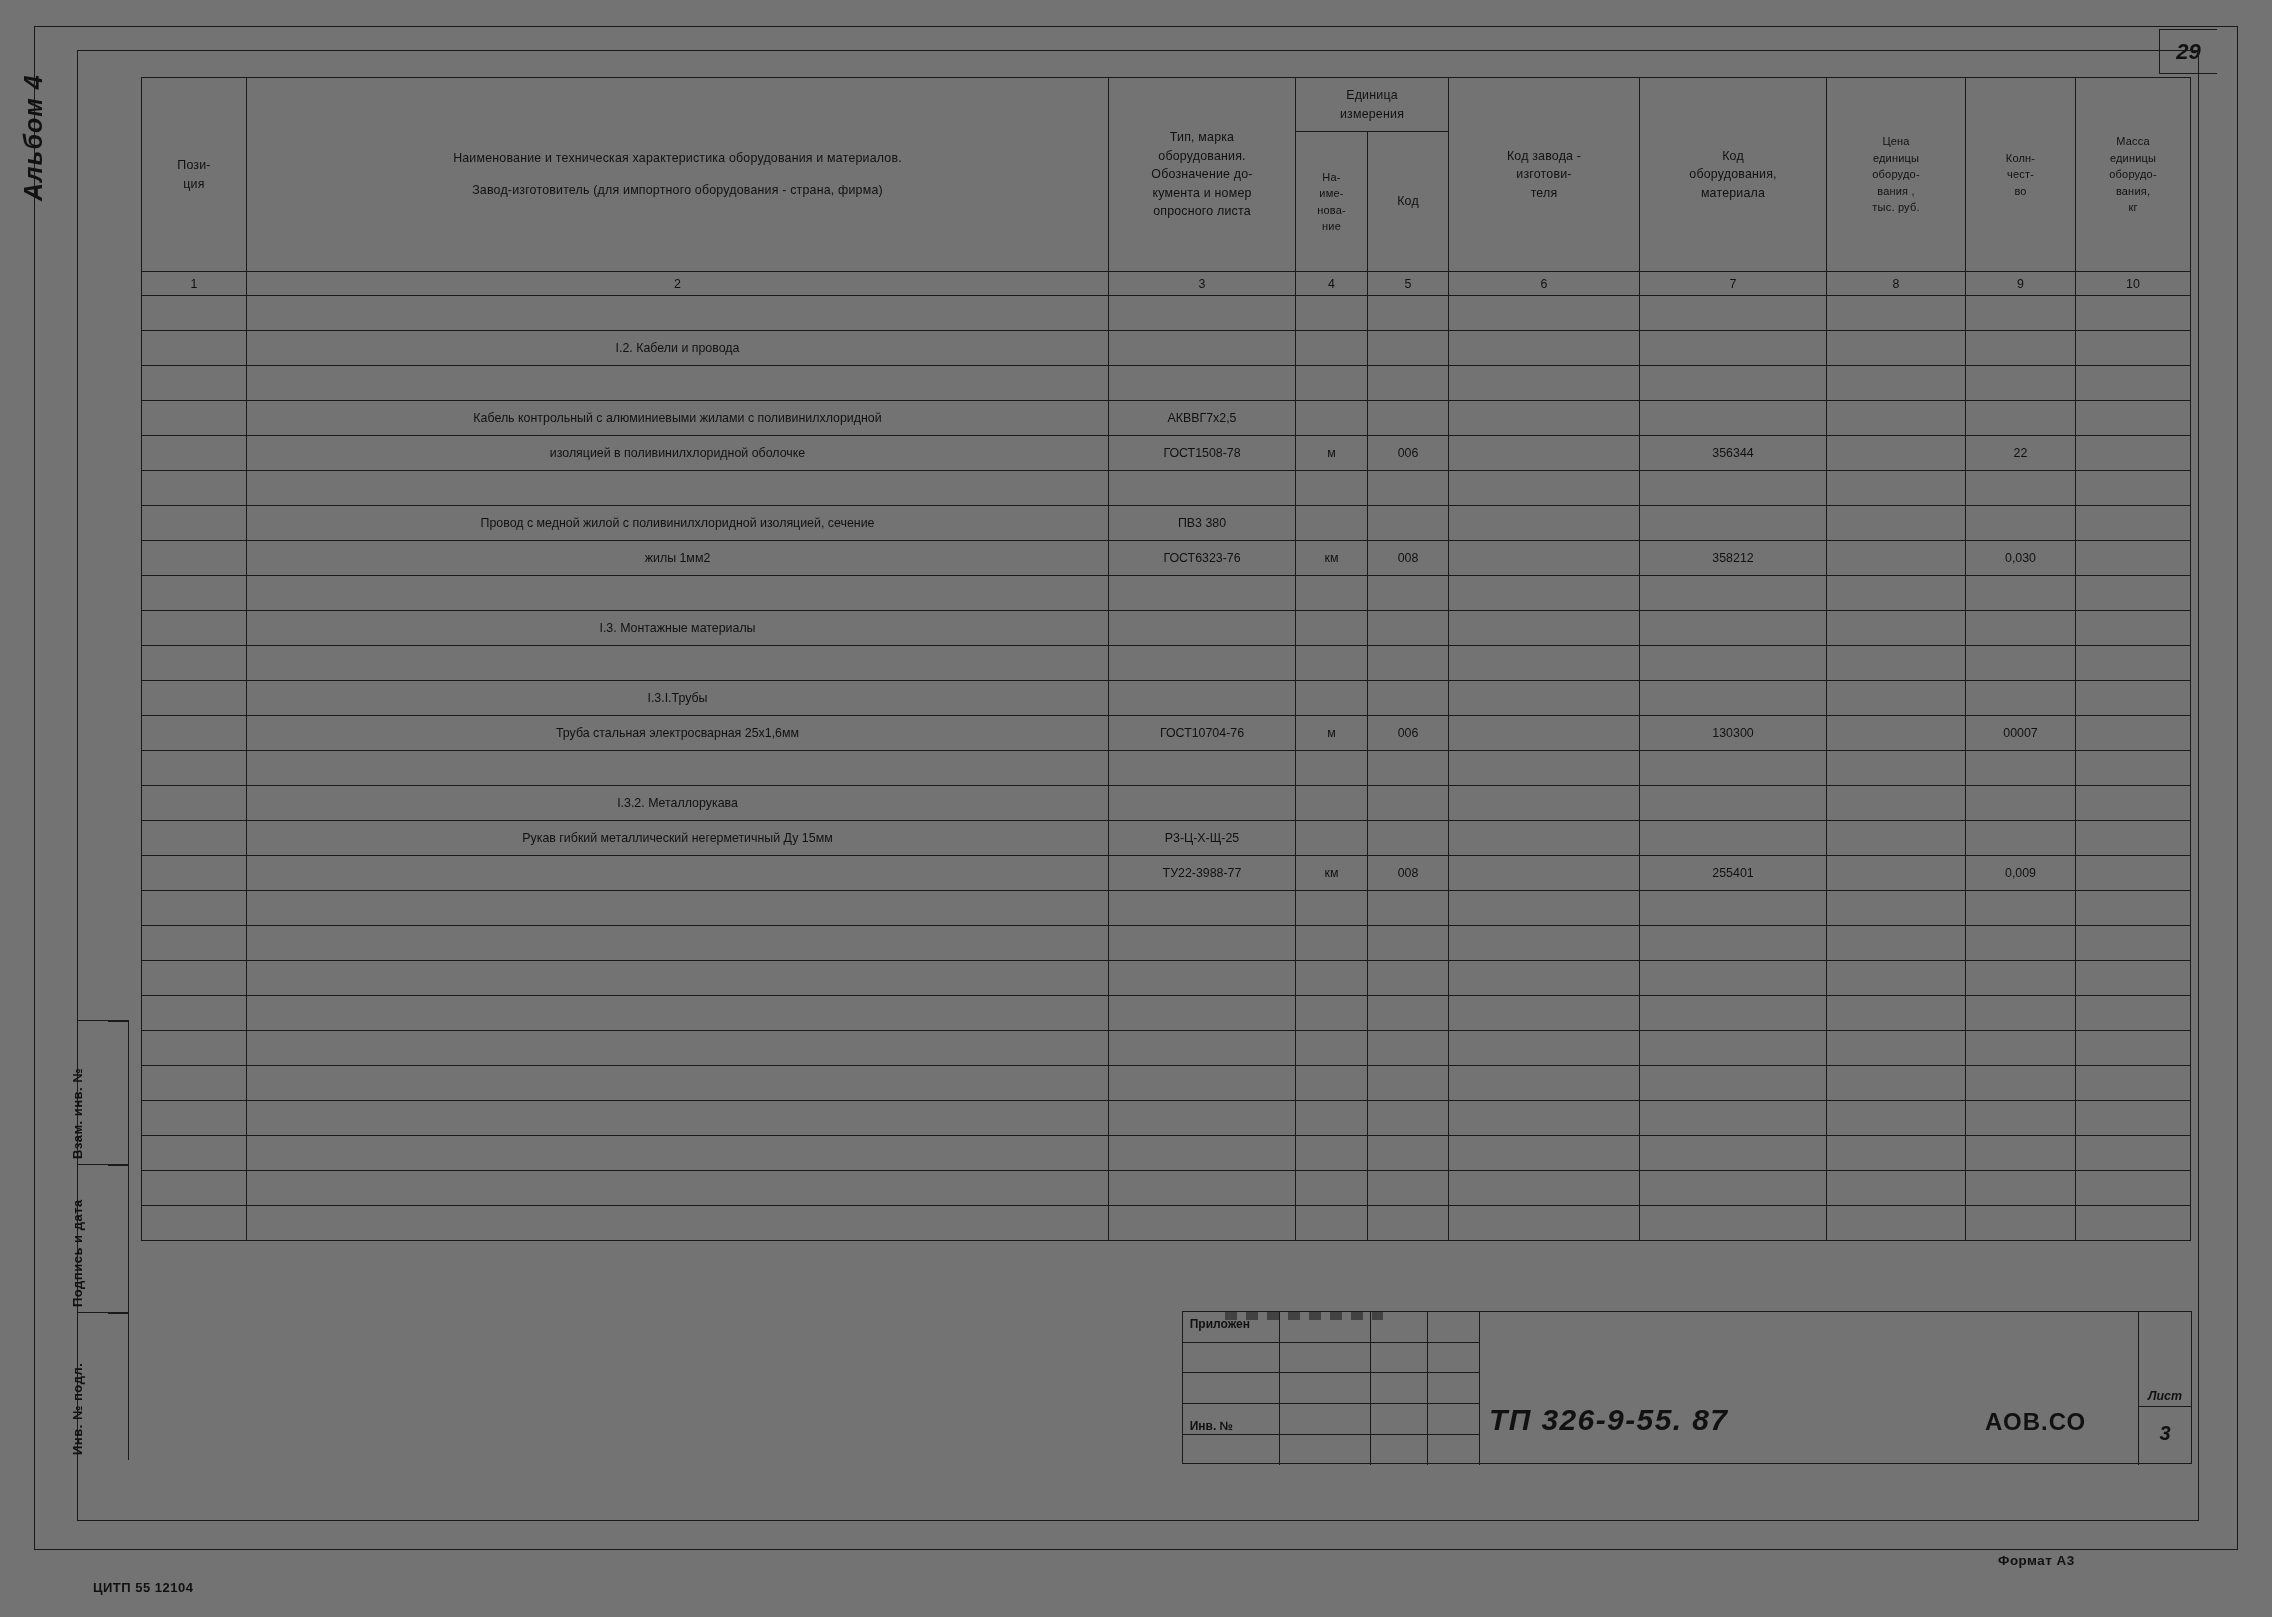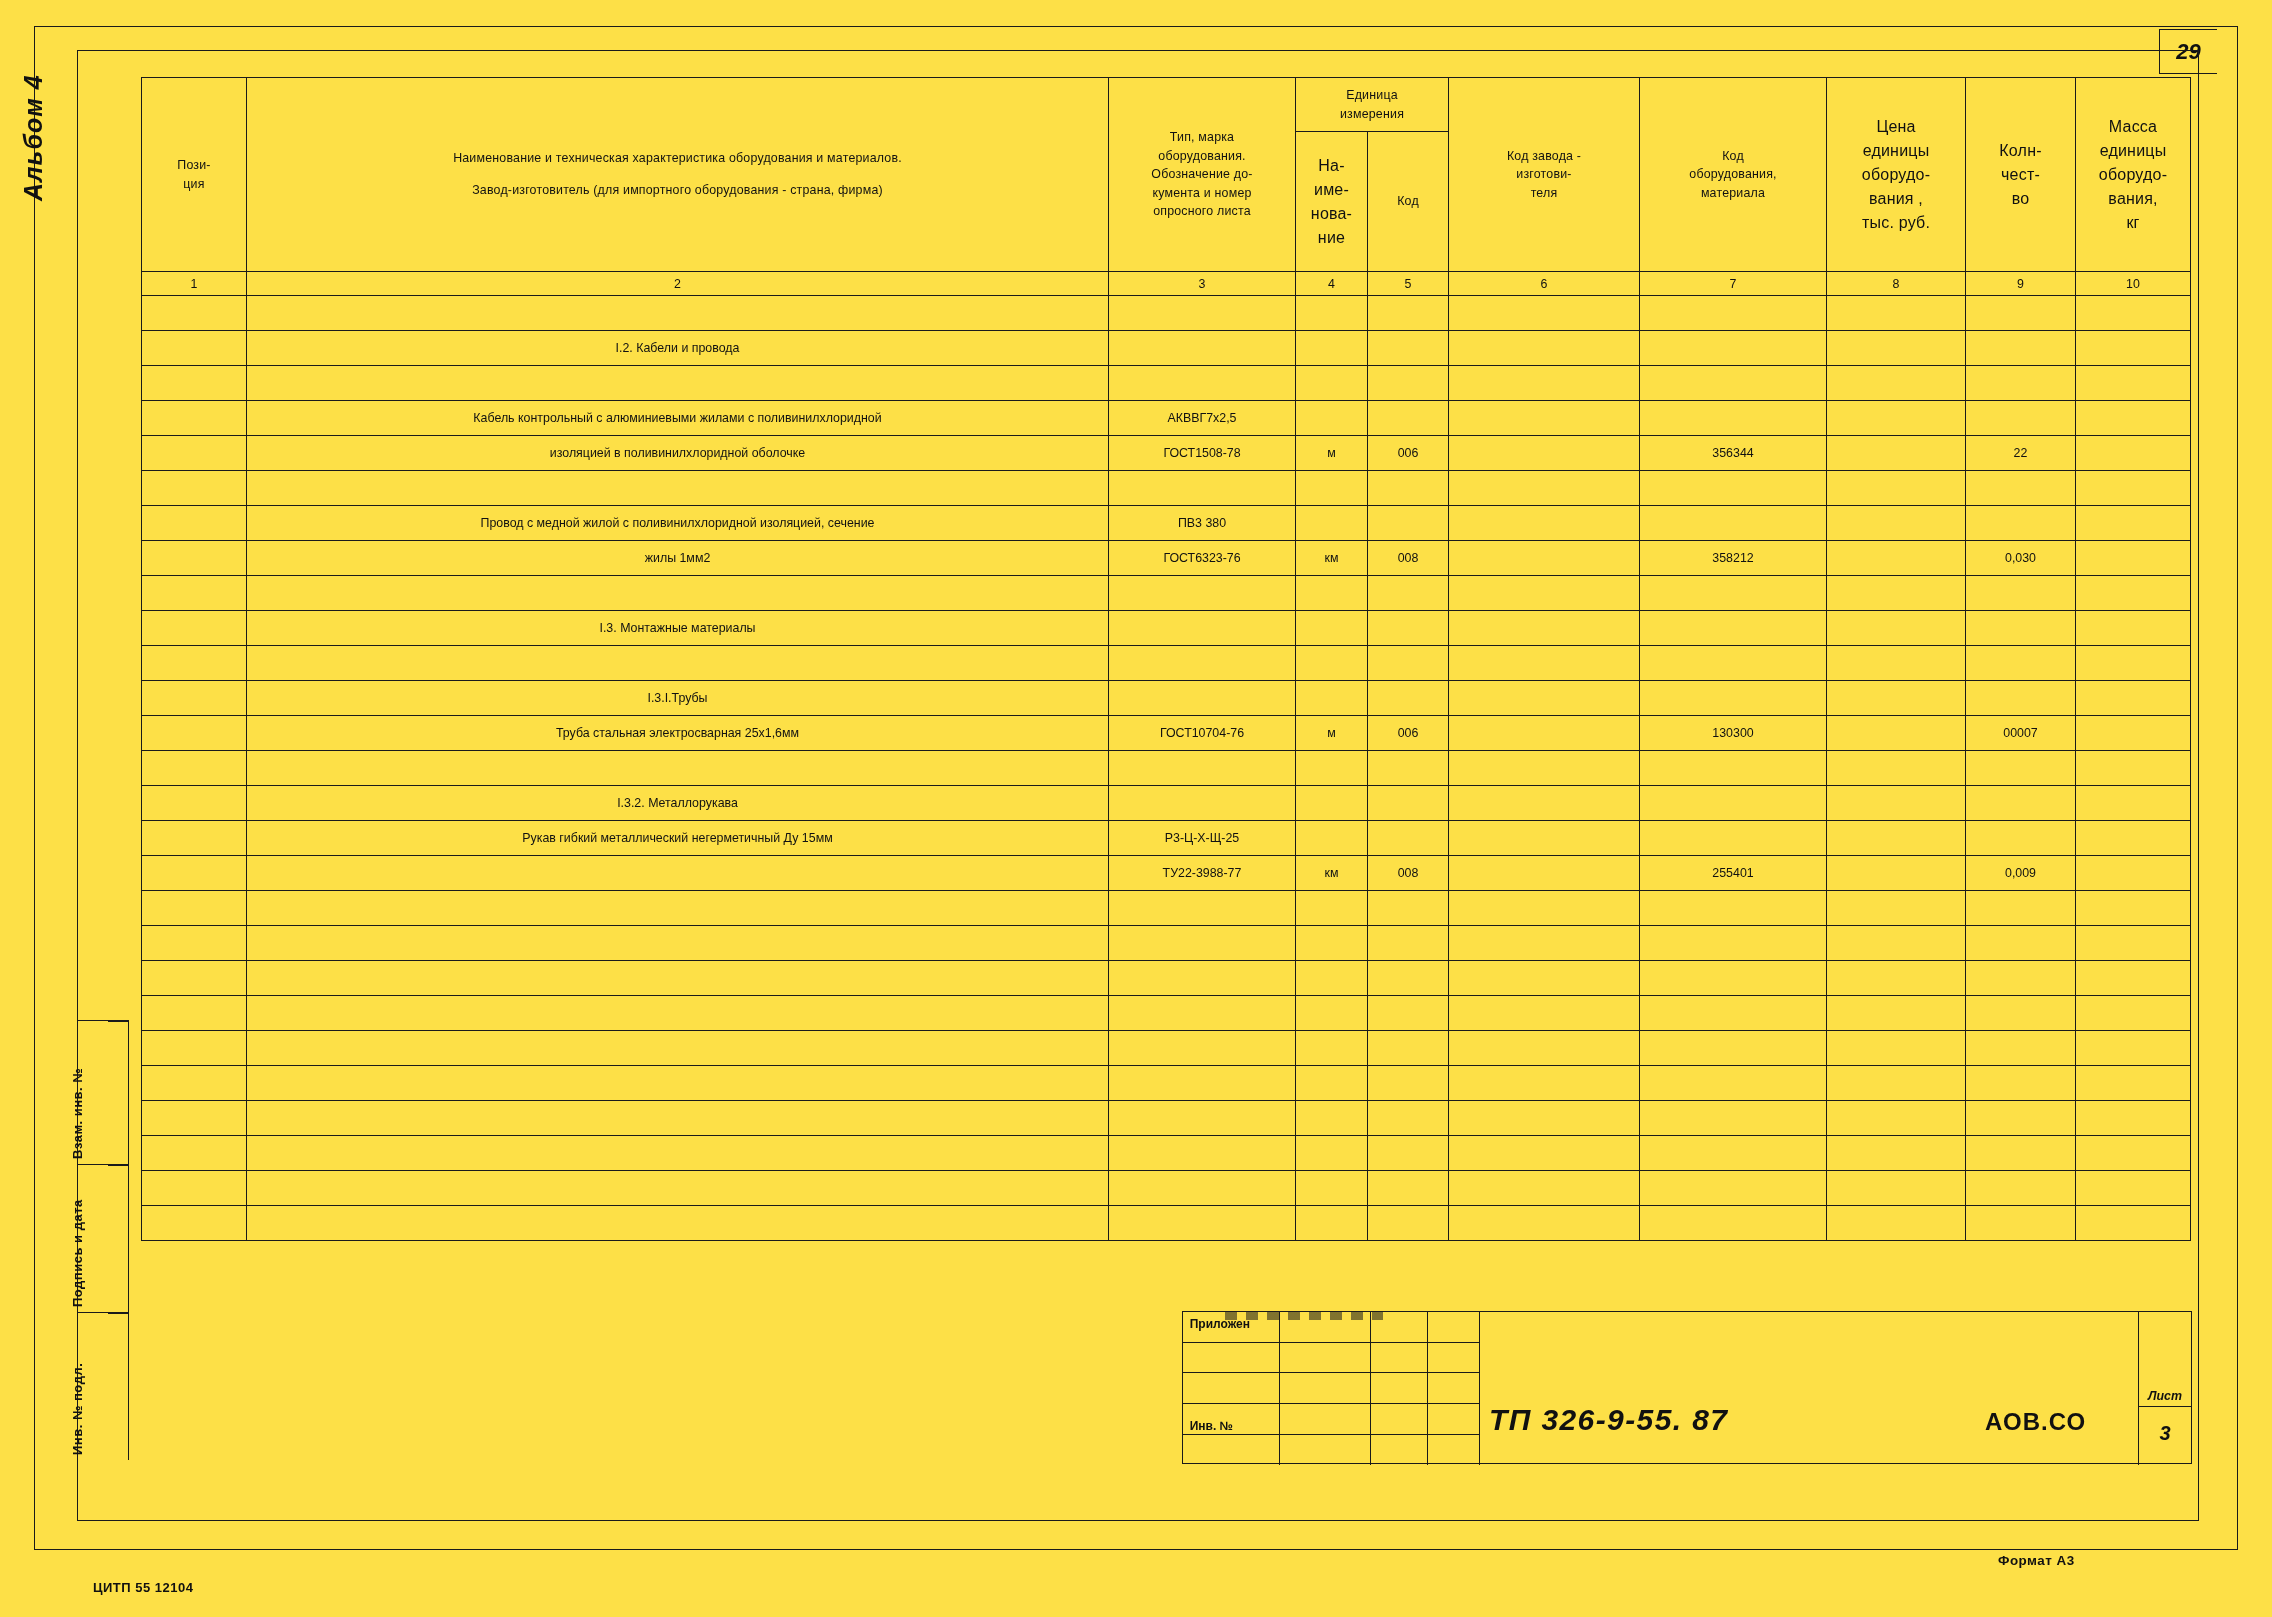--- a/index.html
+++ b/index.html
@@ -8,21 +8,21 @@
     background: #ffffff;
   }
   body {
     font-family: "Liberation Sans", sans-serif;
     color: #111111;
   }
   #sheet {
     position: relative;
     width: 2273px;
     height: 1617px;
-    background: #fde047;
+    background: #737373;
     overflow: hidden;
   }
   
   .corner-page {
     position: absolute;
     top: 29px;
     left: 2159px;
     width: 57px;
     height: 43px;
     border: 1.4px solid #1a1a1a;
@@ -117,21 +117,21 @@
     text-align: center;
     color: #111;
   }
   th.hd {
     font-weight: bold;
     font-size: 12.4px;
     line-height: 1.5;
     padding: 2.9px 3.8px;
     letter-spacing: 0.2px;
   }
-  th.hd.small { font-size: 16px; }
+  th.hd.small { font-size: 11px; }
   td.numrow {
     height: 23px;
     font-size: 12px;
     font-weight: bold;
   }
   td.r {
     height: 34px;
   }
   td.c2 {
     text-align: left;

